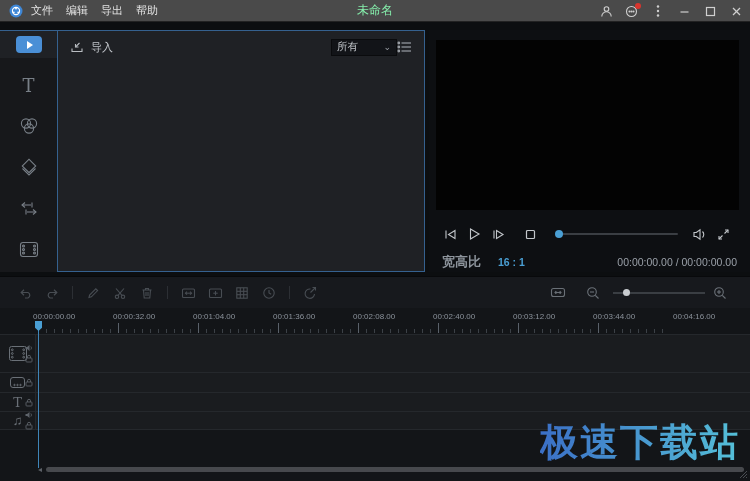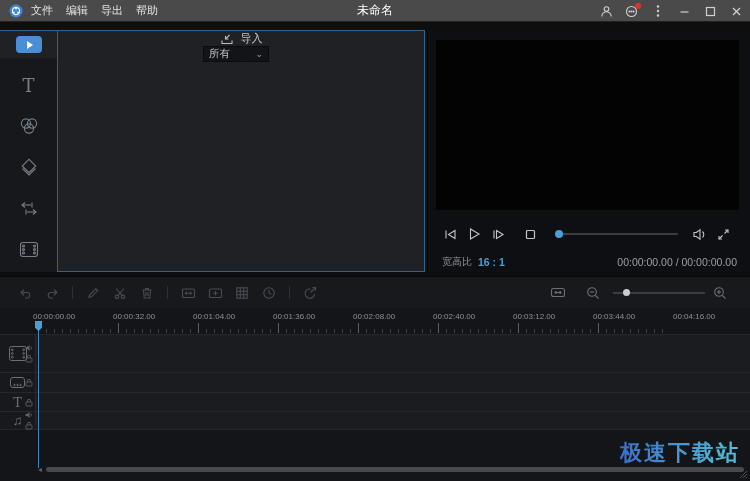--- a/index.html
+++ b/index.html
@@ -6,57 +6,57 @@
   html,body { width:750px; height:481px; background:#000; overflow:hidden; }
   body { font-family:"Liberation Sans","DejaVu Sans",sans-serif; -webkit-font-smoothing:antialiased; }
   .app { position:relative; width:750px; height:481px; background:#101214; overflow:hidden; }
 
   
   .titlebar { position:absolute; left:0; top:0; width:750px; height:22px; background:#4a4a4a;
               display:flex; align-items:center; border-bottom:1px solid #222; }
   .app-logo { width:14px; height:14px; margin:0 8px 0 9px; }
   .menus { display:flex; gap:13px;text-align:center; }
   .menu-item { font-size:11px; color:#e3e3e3; cursor:default; }
-  .win-title { position:absolute; left:0; right:0; text-align:center; font-size:12px; color:#ffffff; pointer-events:none; }
+  .win-title { position:absolute; left:0; right:0; text-align:center; font-size:12px; color:#86efac; pointer-events:none; }
   .win-right { position:absolute; right:4px; top:0; height:22px; display:flex; align-items:center; gap:6px; }
   .tb-ico { width:20px; height:18px; display:flex; align-items:center; justify-content:center; position:relative; }
   .badge { position:absolute; top:1px; right:1px; width:6px; height:6px; border-radius:50%; background:#d9352e; }
 
   
   .workspace { position:absolute; left:0; top:22px; width:750px; height:254px; background:#0c0e10; }
 
   .sidebar { position:absolute; left:0; top:8px; width:57px; height:242px; background:#17181b; }
   .side-tab { height:28px; display:flex; align-items:center; justify-content:center; color:#787f87; }
   .side-tab.active { background:#1f2125; border-top:1px solid #35618f; }
   .side-tab + .side-tab { margin-top:13px; }
   .media-btn { width:26px; height:17px; background:#4a8fd6; border-radius:4px; display:flex; align-items:center; justify-content:center; }
   .media-btn .tri { width:0; height:0; border-left:6px solid #fff; border-top:4px solid transparent; border-bottom:4px solid transparent; margin-left:2px; }
   .t-glyph { font-family:"DejaVu Serif","Liberation Serif",serif; font-size:18px; color:#787f87; }
 
   .media-panel { position:absolute; left:57px; top:8px; width:368px; height:242px; background:#1f2125; border:1px solid #35618f; }
-  .mp-header { height:32px; display:flex; align-items:center; padding:0 12px;flex-direction:column; }
+  .mp-header { height:32px; display:flex; align-items:center; padding:0 12px; }
   .import-group { display:flex; align-items:center; gap:7px; color:#b9bdc2; }
   .import-label { font-size:11px; color:#c3c7cc; }
   .mp-spacer { flex:1; }
   .filter-select { width:66px; height:17px; background:#121418; border:1px solid #0a0b0d; color:#c3c7cc;
-                   font-size:10.5px; display:flex; align-items:center; padding:0 5px; margin-right:10px; }
+                   font-size:10.5px; display:flex; align-items:center; padding:0 5px; }
   .filter-select .chev { margin-left:auto; color:#9ba0a6; font-size:9px; }
   .dropzone { position:absolute; left:36px; right:34px; top:44px; bottom:27px; border:1px dashed #4d525a; border-radius:12px;
               display:flex; align-items:center; justify-content:center; }
   .dropzone-text { font-size:15px; font-style:italic; color:#9199a1; letter-spacing:1px; }
 
   .preview-panel { position:absolute; left:429px; top:8px; width:321px; height:242px; background:#0d0f12; }
   .video-screen { position:absolute; left:7px; top:10px; width:303px; height:170px; background:#030303; }
   .transport { position:absolute; left:0; top:186px; width:321px; height:36px; display:flex; align-items:center; padding:0 12px; }
   .tp-btn { width:18px; height:16px; margin-right:6px; display:flex; align-items:center; justify-content:center; }
   .seek { position:relative; flex:1; height:16px; margin:0 10px 0 6px; }
   .seek-line { position:absolute; left:10px; right:2px; top:7px; height:2px; background:#3a3e43; border-radius:1px; }
   .seek-dot { position:absolute; left:4px; top:4px; width:8px; height:8px; border-radius:50%; background:#4a9fd4; }
   .info-row { position:absolute; left:0; top:222px; width:321px; height:20px; display:flex; align-items:center; padding:0 13px; }
-  .aspect-label { font-size:10px; color:#8d949c; margin-right:6px; }
+  .aspect-label { font-size:13px; color:#8d949c; margin-right:17px;font-weight:bold; }
   .aspect-value { font-size:10.5px; color:#4a9fd4; font-weight:bold; }
   .timecode { margin-left:auto; font-size:10.5px; color:#9aa0a8; }
 
   
   .toolbar { position:absolute; left:0; top:276px; width:750px; height:32px; background:#17191d; border-top:1px solid #08090b;
              display:flex; align-items:center; padding:0 14px; }
   .tool { width:22px; height:18px; margin-right:5px; display:flex; align-items:center; justify-content:center; color:#484d53; }
   .tool-div { width:1px; height:13px; background:#2c2f34; margin:0 9px 0 4px; }
   .tb-right { margin-left:auto; display:flex; align-items:center; }
   .tb-right .tool { color:#6a7077; }
@@ -82,21 +82,21 @@
                 display:flex; align-items:center; justify-content:center; color:#6a7077; }
   .head-mini { position:absolute; right:2px; display:flex; flex-direction:column; gap:2px; align-items:center; }
   .track-lane { flex:1; }
   .note-glyph { font-size:13px; color:#6a7077; }
   .playhead-line { position:absolute; left:38px; top:13px; width:1px; height:147px; background:#3f85b8; }
   .playhead-flag { position:absolute; left:35px; top:13px; width:7px; height:10px; background:#4a9fd4;
                    clip-path:polygon(0 0,100% 0,100% 68%,50% 100%,0 68%); }
   .hscroll { position:absolute; left:46px; right:6px; top:159px; height:5px; background:#47494d; border-radius:3px; }
   .hscroll-arrow { position:absolute; left:38px; top:157px; font-size:8px; color:#5c6066; }
 
-  .watermark { position:absolute; right:10px; bottom:13px; font-size:22px; font-weight:bold; letter-spacing:2px;
+  .watermark { position:absolute; right:10px; bottom:13px; font-size:38px; font-weight:bold; letter-spacing:2px;
                background:linear-gradient(90deg,#3b6fc6,#55c0d8);
                -webkit-background-clip:text; background-clip:text; color:transparent; }
   .resize-grip { position:absolute; right:2px; bottom:2px; }
 
   svg { display:block; }
 </style>
 </head>
 <body>
 
 <div class="app">

